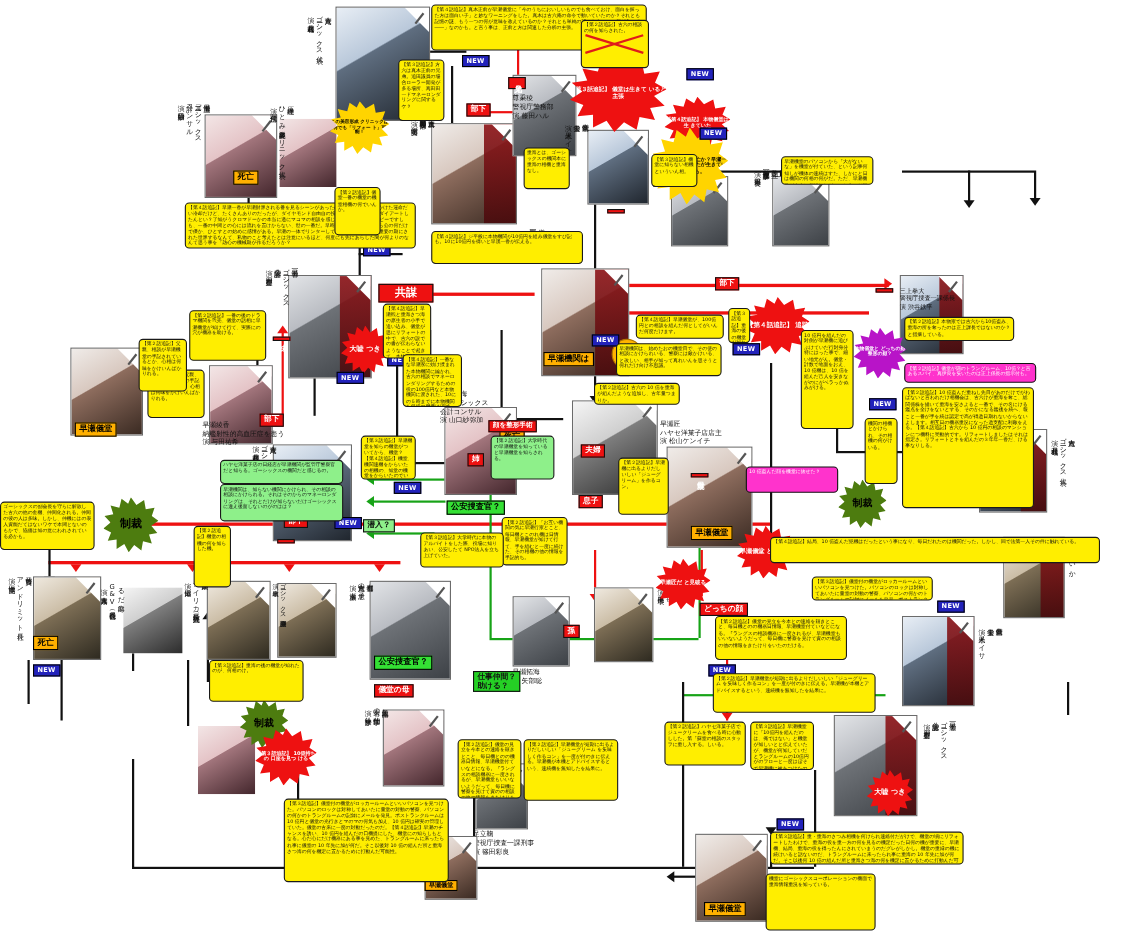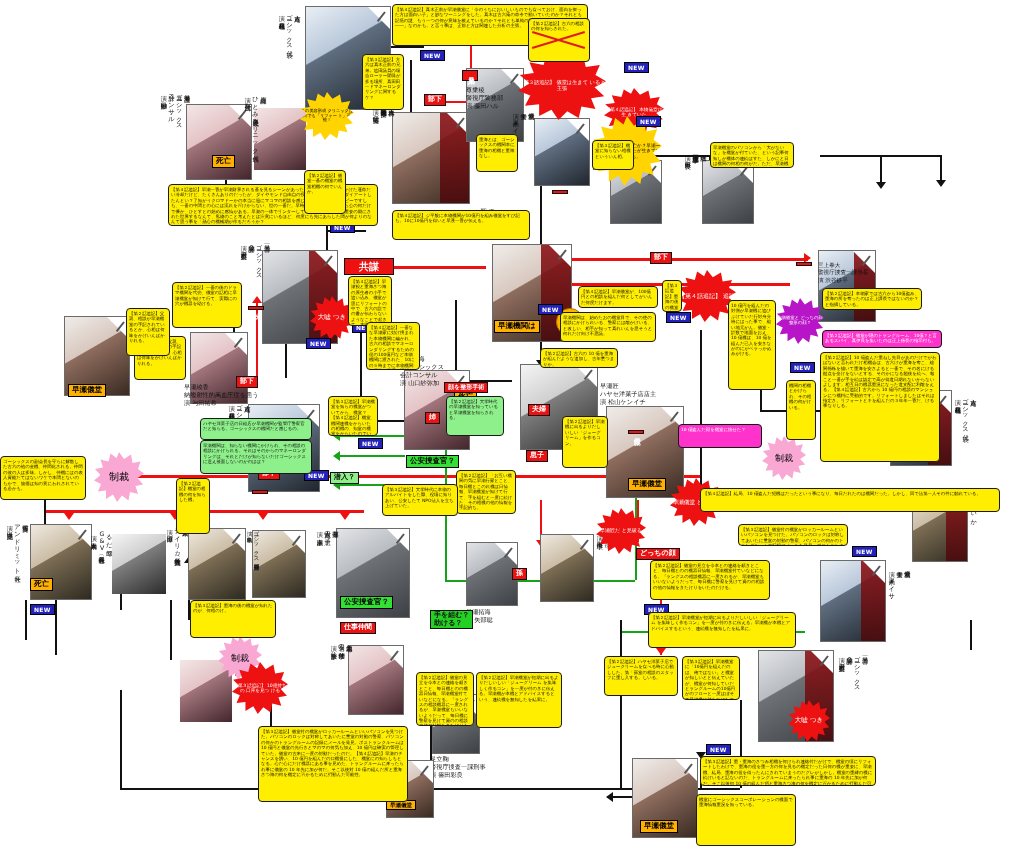--- a/index.html
+++ b/index.html
@@ -66,25 +66,25 @@
         padding:1px 3px;border:1px solid #000;letter-spacing:.3px;}
 
   
   .tag{position:absolute;font-size:7.5px;font-weight:bold;color:#000;border:1.4px solid #000;
         padding:1px 3px;line-height:1.15;white-space:pre;}
   .tag.or{background:#ffb000;}
   .tag.gr{background:#34e034;}
 
   
   .burst{position:absolute;display:flex;align-items:center;justify-content:center;
-        text-align:center;font-weight:normal;color:#000;line-height:1.12;
+        text-align:center;font-weight:bold;color:#000;line-height:1.12;
         clip-path:polygon(50% 0%,60% 14%,74% 5%,77% 22%,93% 19%,88% 34%,100% 43%,87% 52%,
         98% 65%,83% 68%,88% 84%,72% 80%,69% 97%,56% 87%,46% 100%,38% 85%,24% 94%,24% 77%,
         8% 79%,14% 64%,0% 57%,13% 46%,2% 34%,18% 31%,13% 15%,29% 19%,33% 3%,45% 12%);}
-  .burst.or{background:#f9a8d4;}
+  .burst.or{background:#4d7c0f;}
   .burst.red{background:#ee1111;color:#fff;}
   .burst.mag{background:#b814c8;color:#fff;}
   .burst.ylo{background:#ffd400;}
 
   
   .xstamp{position:absolute;width:26px;height:26px;border-radius:50%;background:#ffb400;
         border:1px solid #b07500;}
   .xstamp::before,.xstamp::after{content:"";position:absolute;left:3px;top:11.5px;width:20px;height:3px;background:#e01b1b;}
   .xstamp::before{transform:rotate(45deg);} .xstamp::after{transform:rotate(-45deg);}
   .xstamp span{position:absolute;right:-1px;bottom:-2px;font-size:7px;font-weight:bold;color:#111;}
@@ -521,23 +521,23 @@
   <div class="chip v" style="left:248px;top:306px;">妹</div>
   <div class="chip v" style="left:252px;top:490px;">部下</div>
   <div class="chip" style="left:258px;top:468px;">部下</div>
   <div class="chip gr" style="left:330px;top:472px;">潜入？</div>
   <div class="chip gr" style="left:420px;top:494px;">仲間？</div>
   <div class="chip" style="left:425px;top:412px;">姉</div>
   <div class="chip" style="left:528px;top:404px;">夫婦</div>
   <div class="chip" style="left:526px;top:450px;">息子</div>
   <div class="chip" style="left:512px;top:568px;">孫</div>
   <div class="chip v" style="left:628px;top:430px;">母親</div>
-  <div class="chip" style="left:340px;top:622px;">仕事仲間</div>
+  <div class="chip" style="left:340px;top:622px;">儀堂の母</div>
   <div class="chip" style="left:636px;top:548px;">どっちの顔</div>
-  <div class="chip green2" style="left:430px;top:610px;">手を組む？
+  <div class="chip green2" style="left:430px;top:610px;">仕事仲間？
 助ける？</div>
   <div class="chip" style="left:236px;top:376px;">部下</div>
   <div class="chip" style="left:444px;top:382px;font-size:6px;">顔を整形手術</div>
 
   <div class="burst or" style="left:94px;top:452px;width:50px;height:50px;font-size:10px;">制裁</div>
   <div class="burst or" style="left:218px;top:636px;width:44px;height:44px;font-size:9px;">制裁</div>
   <div class="burst or" style="left:762px;top:436px;width:44px;height:44px;font-size:9px;">制裁</div>
 
   <div class="burst red" style="left:518px;top:52px;width:88px;height:68px;font-size:5.2px;">【第３話追記】
 儀堂は生きて

